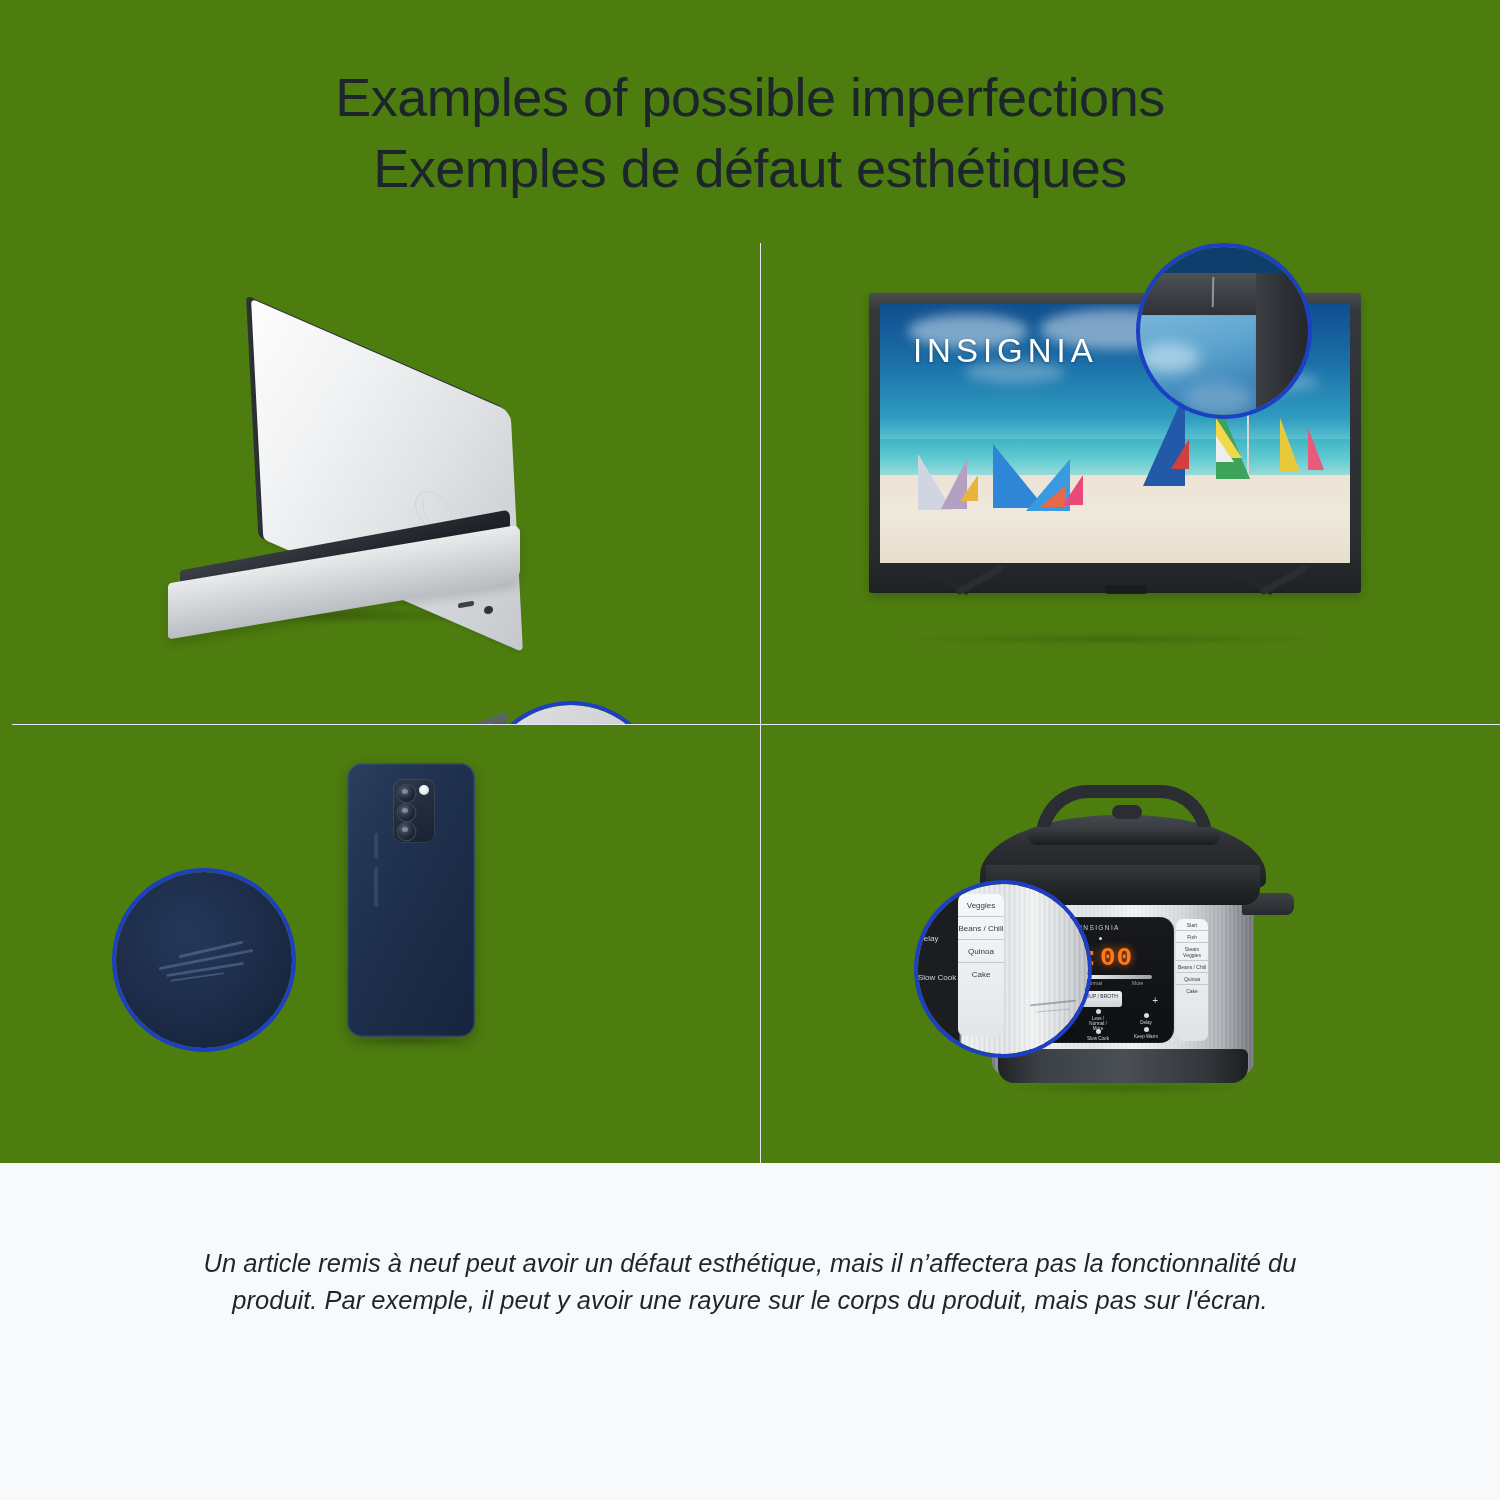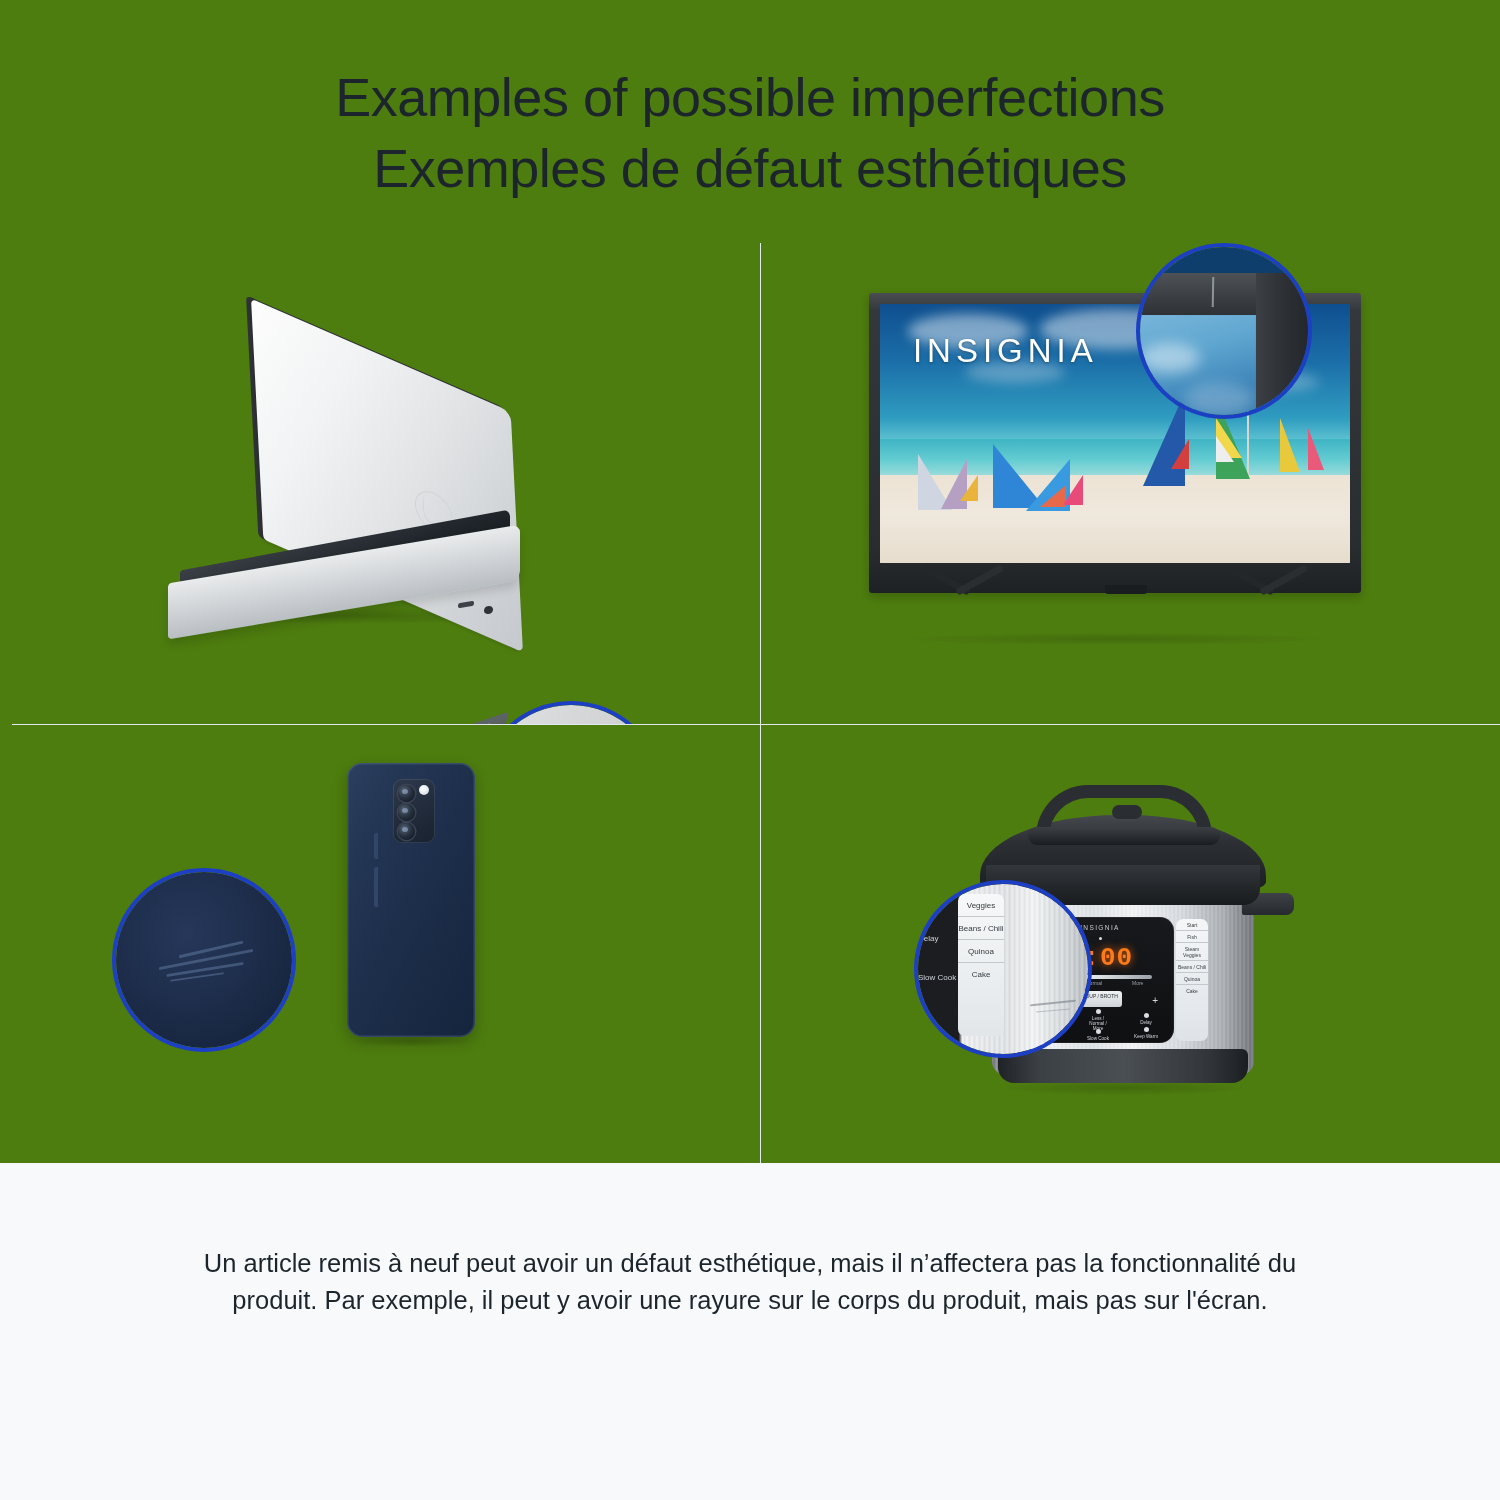--- a/index.html
+++ b/index.html
@@ -374,21 +374,21 @@
   
   .footer {
     position:absolute; left:0; top:1163px; width:1500px; height:337px;
     background:#f7f9fb;
     padding: 52px 180px 0;
     text-align:center;
   }
   .footer p {
     color:#1d252c; font-size:25.5px; line-height:1.46; font-weight:400;
   }
-  .footer p.fr { margin-top: 30px; }
+  .footer p.fr { margin-top: 30px; font-style: italic; }
 </style>
 </head>
 <body>
 
 <div class="page">
 
   <div class="header">
     <h1>
       <span class="ln">Examples of possible imperfections</span>
       <span class="ln">Exemples de défaut esthétiques</span>

